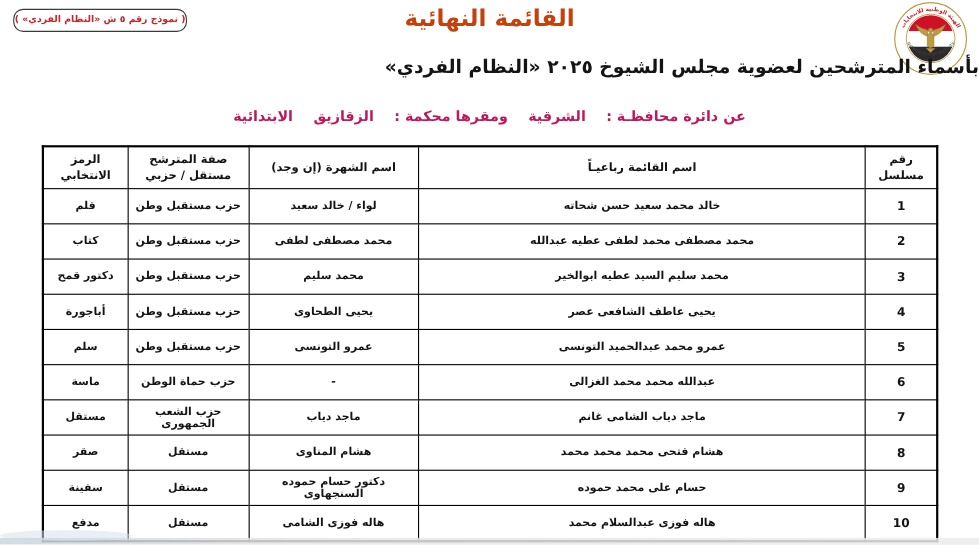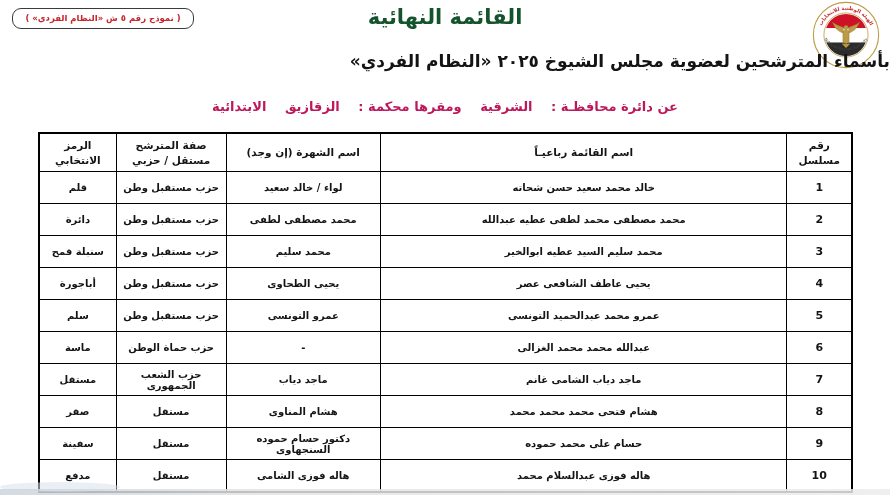--- a/index.html
+++ b/index.html
@@ -5,29 +5,29 @@
   html,body{margin:0;padding:0;background:#f5f5f5;}
   .page{
     position:relative;width:890px;height:495px;margin:0 auto;
     background:#ffffff;direction:rtl;overflow:hidden;
     font-family:"DejaVu Sans",sans-serif;outline:1px solid #d9d9d9;
   }
   
   .form-note{
     position:absolute;top:8px;left:12px;width:156px;
     border:1.5px solid #3a3a3a;border-radius:9px;
-    padding:3px 12px;text-align:center;
+    padding:3px 0;text-align:center;
     color:#c4252b;font-size:8.5px;font-weight:bold;line-height:1.55;
   }
   
   .logo{position:absolute;top:1px;right:10px;width:68px;height:68px;}
   
   .title{
     position:absolute;top:5px;left:0;width:100%;text-align:center;
-    color:#14532d;font-size:21px;font-weight:bold;letter-spacing:.5px;
+    color:#c2410c;font-size:21px;font-weight:bold;letter-spacing:.5px;
   }
   .subtitle{
     position:absolute;top:51px;left:0;width:100%;
     color:#141414;font-size:17px;font-weight:bold;
   }
   .district{
     position:absolute;top:99px;left:0;width:100%;text-align:center;
     color:#be185d;font-size:13px;font-weight:bold;
   }
   .district span{margin:0 7px;}
@@ -134,28 +134,28 @@
           <td>خالد محمد سعيد حسن شحاته</td>
           <td>لواء / خالد سعيد</td>
           <td>حزب مستقبل وطن</td>
           <td>قلم</td>
         </tr>
         <tr>
           <td class="serial">2</td>
           <td>محمد مصطفى محمد لطفى عطيه عبدالله</td>
           <td>محمد مصطفى لطفى</td>
           <td>حزب مستقبل وطن</td>
-          <td>دائرة</td>
+          <td>كتاب</td>
         </tr>
         <tr>
           <td class="serial">3</td>
           <td>محمد سليم السيد عطيه ابوالخير</td>
           <td>محمد سليم</td>
           <td>حزب مستقبل وطن</td>
-          <td>سنبلة قمح</td>
+          <td>دكتور قمح</td>
         </tr>
         <tr>
           <td class="serial">4</td>
           <td>يحيى عاطف الشافعى عصر</td>
           <td>يحيى الطحاوى</td>
           <td>حزب مستقبل وطن</td>
           <td>أباجورة</td>
         </tr>
         <tr>
           <td class="serial">5</td>

